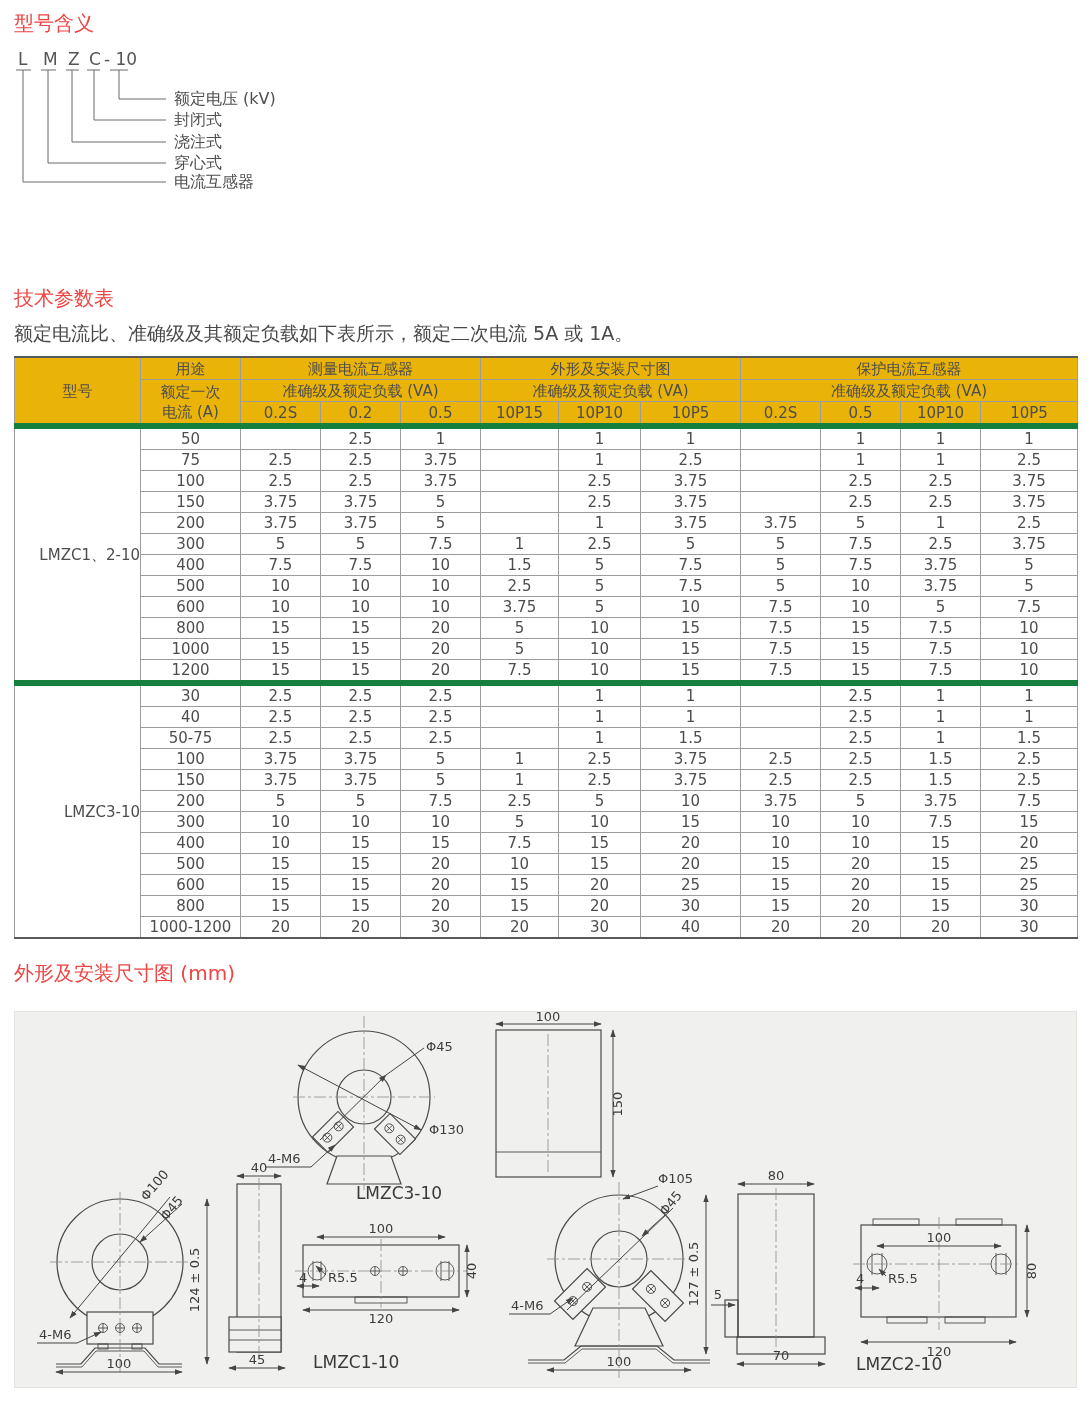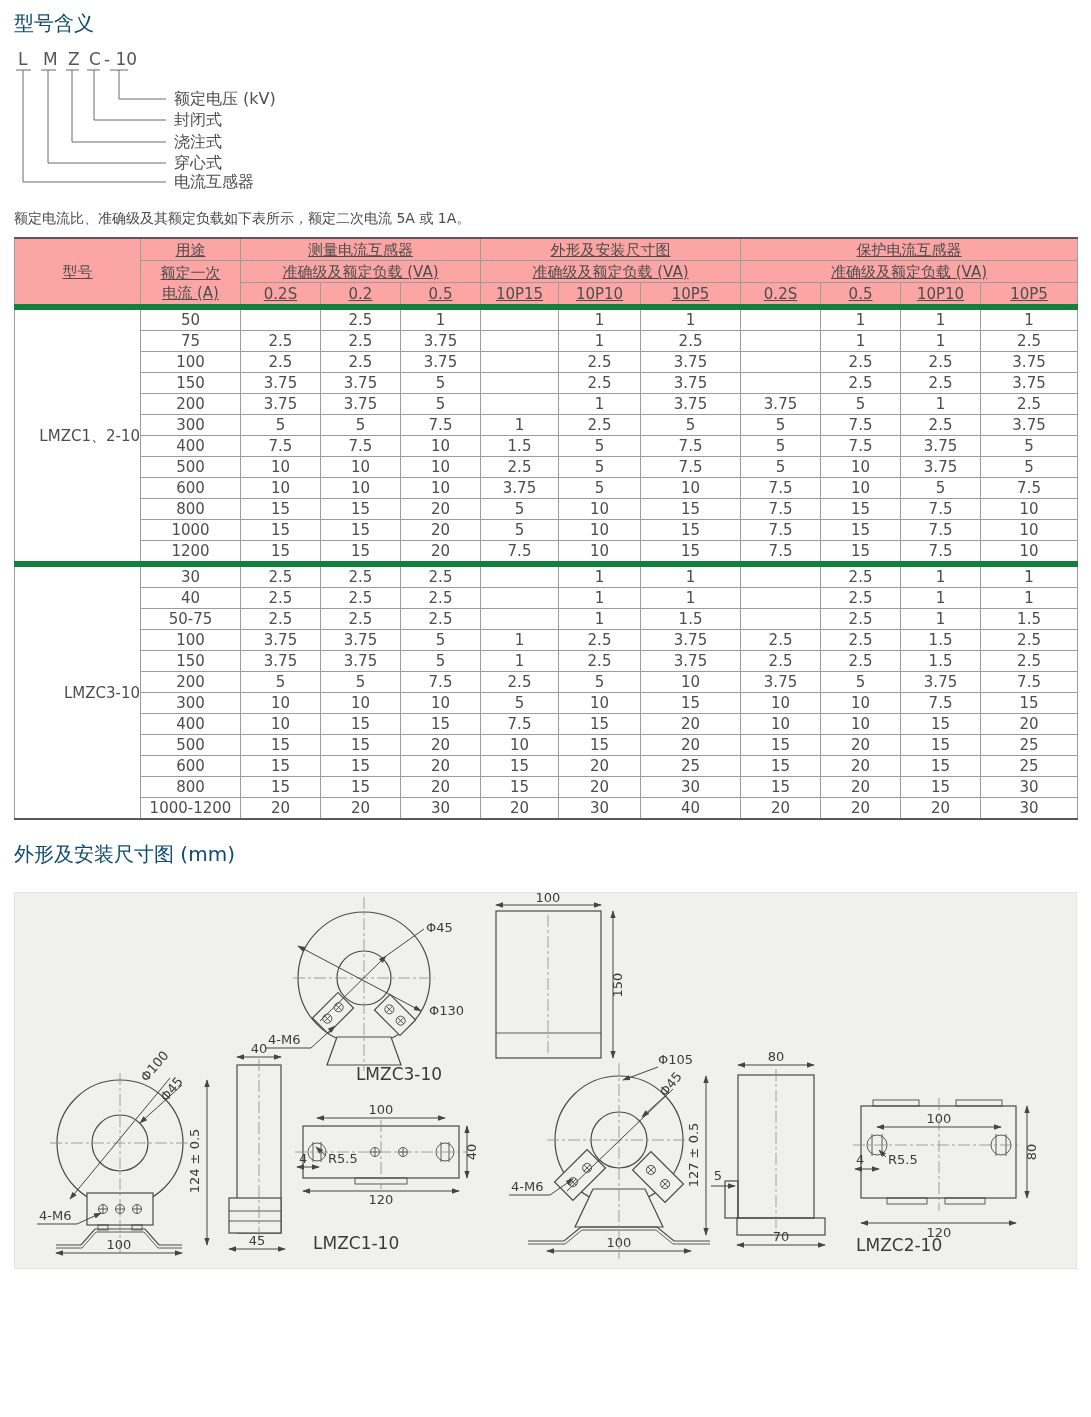--- a/index.html
+++ b/index.html
@@ -1,38 +1,38 @@
 <!DOCTYPE html>
 <html lang="zh"><head>
 <meta charset="utf-8">
 <style>
   html,body { margin:0; padding:0; background:#ffffff; }
   body { width:1091px; height:1417px; overflow:hidden;
          font-family:"DejaVu Sans","Liberation Sans",sans-serif; color:#4a4a4a; }
   .page { padding:8px 14px 0 14px; }
 
-  .red-title { color:#0c4a6e; font-size:20px; font-weight:500; margin:0; }
+  .red-title { color:#ef4444; font-size:20px; font-weight:500; margin:0; }
   #title-model { padding-top:2px; }
   #title-specs { margin-top:84px; }
   #title-dims  { margin-top:21px; }
 
   .model-svg { display:block; margin-top:12px; }
   .model-svg text { font-size:16px; fill:#4f4f4f; }
   .model-svg text.code { font-size:17px; fill:#555; }
   .model-svg line { stroke:#6b6b6b; stroke-width:1; }
 
-  .intro { margin:9px 0 0 0; font-size:14px; color:#4a4a4a; }
+  .intro { margin:9px 0 0 0; font-size:19px; color:#4a4a4a; }
 
   table.specs { border-collapse:collapse; table-layout:fixed; width:1063px;
                 margin-top:9px; font-size:15px; color:#4d4d4d;
                 border-top:2px solid #595959; border-bottom:2px solid #595959; }
   table.specs th, table.specs td { border:1px solid #9c9c9c; text-align:center;
                 padding:0; font-weight:normal; height:20px; line-height:20px;
                 overflow:hidden; white-space:nowrap; }
-  table.specs thead th { background:#fca5a5; height:21px; line-height:20px;text-decoration:underline; }
+  table.specs thead th { background:#eab308; height:21px; line-height:20px; }
   table.specs thead tr:last-child th { border-bottom:2px solid #595959;margin-top:44px; }
   table.specs td.model-cell { border-left:1px solid #9c9c9c;text-align:right; }
   table.specs tr.section-start td { border-top:6px solid #15803d; }
 
   .panel { margin-top:24px; width:1061px; height:375px; background:#f0f0ee;
            border:1px solid #e3e3e0; }
   .dwg { display:block; }
   .dwg .shape  { stroke:#4a4a4a; stroke-width:1.2; fill:none; }
   .dwg .shapef { stroke:#4a4a4a; stroke-width:1.2; fill:#f0f0ee; }
   .dwg .thin   { stroke:#4a4a4a; stroke-width:0.9; fill:none; }
@@ -75,20 +75,21 @@
     </g>
     <g>
       <text x="160" y="55">额定电压 (kV)</text>
       <text x="160" y="76">封闭式</text>
       <text x="160" y="98">浇注式</text>
       <text x="160" y="119">穿心式</text>
       <text x="160" y="138">电流互感器</text>
     </g>
   </svg>
 
+  <h2 class="red-title" id="title-specs">技术参数表</h2>
 
   <p class="intro">额定电流比、准确级及其额定负载如下表所示，额定二次电流 5A 或 1A。</p>
 
   <table class="specs">
     <colgroup>
       <col style="width:126px">
         <col style="width:100px">
       <col style="width:80px">
         <col style="width:80px">
         <col style="width:80px">

